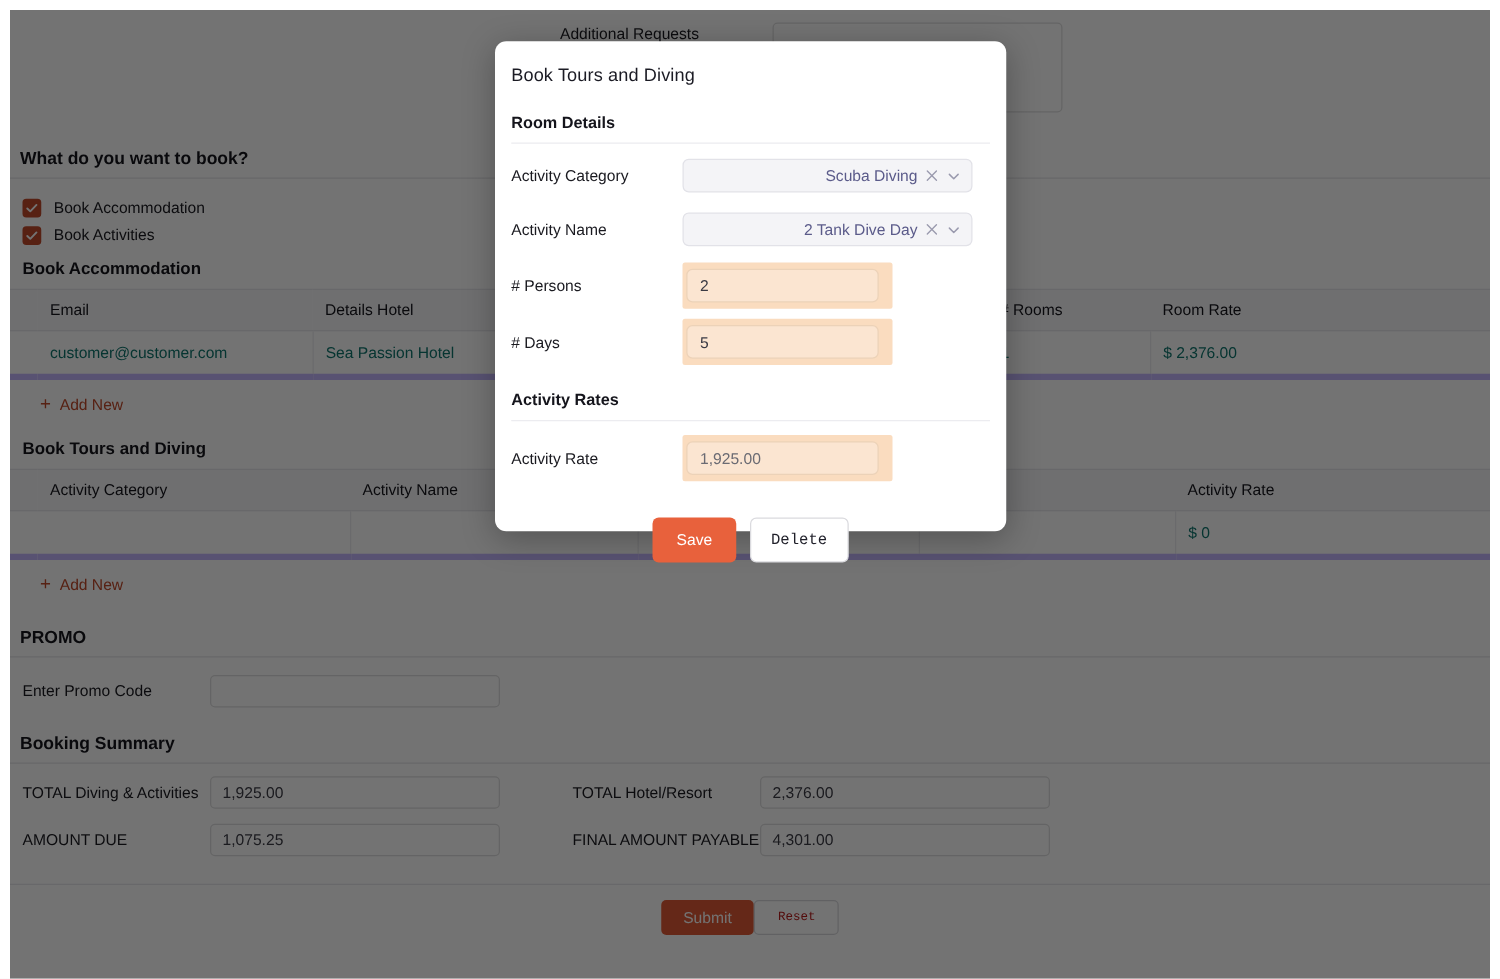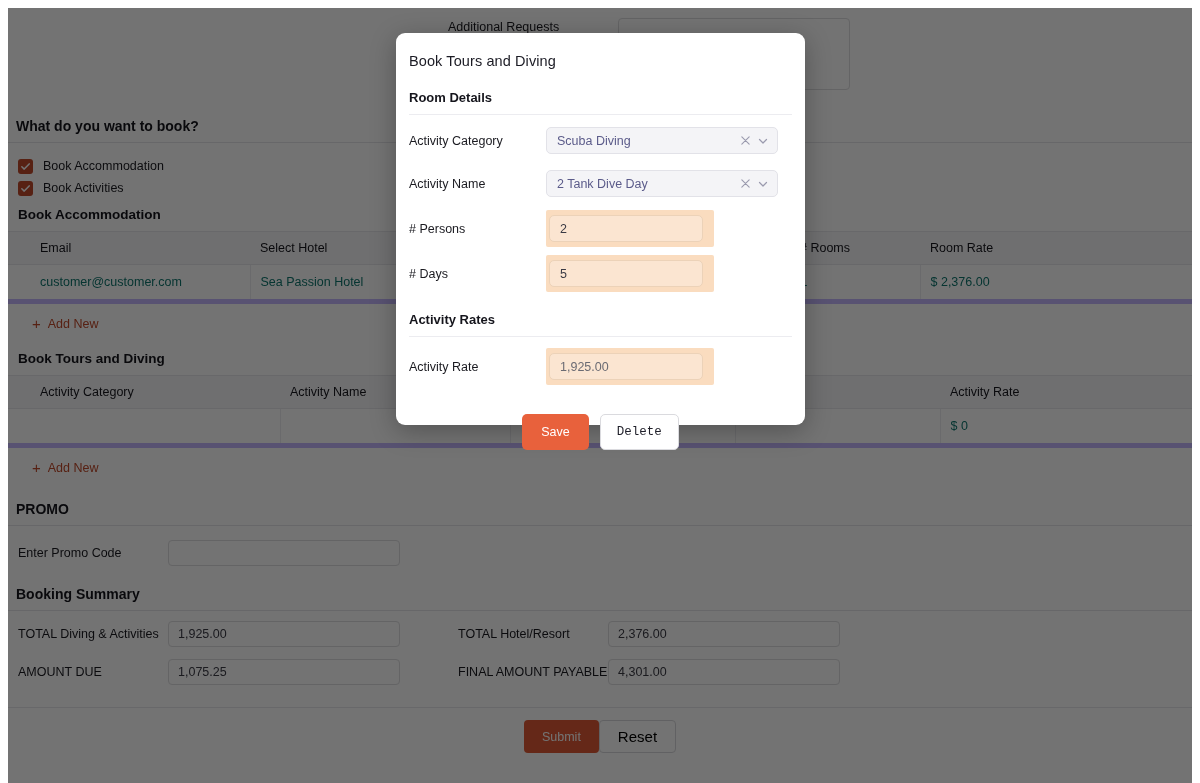--- a/index.html
+++ b/index.html
@@ -172,26 +172,26 @@
     background: #e05a35;
     color: #ffffff;
     border: none;
     border-radius: 4px;
     font-size: 12.5px;
     padding: 7px 18px;
     font-family: "Liberation Sans", sans-serif;
   }
   .btn-reset {
     background: #ffffff;
-    color: #000000;
+    color: #b91c1c;
     border: 1px solid #d8d8dc;
     border-radius: 4px;
-    font-size: 15px;
+    font-size: 10px;
     padding: 7px 18px;
-    font-family: Liberation Sans, sans-serif;
+    font-family: Liberation Mono, monospace;
   }
 
   
   .addreq-row {
     display: flex;
     align-items: flex-start;
     padding-left: 440px;
     padding-top: 10px;
   }
   .addreq-label {
@@ -253,20 +253,21 @@
     height: 27px;
     border: 1px solid #e2e2e8;
     border-radius: 5px;
     background: #f4f4f7;
     display: flex;
     align-items: center;
     padding: 0 8px 0 10px;
     font-size: 12.5px;
     color: #5b5b8a;
     gap: 6px;
+    text-align: right;
   }
   .dlg-select .val { flex: 1; }
   .dlg-select .ic { color: #9a9aae; display: flex; align-items: center; }
   .dlg-select .ic svg { display:block; }
 
   
   .peach-wrap {
     background: #fadcbf;
     padding: 5px 11px 5px 3px;
     display: inline-block;
@@ -359,21 +360,21 @@
             <col style="width:220px">
             <col style="width:260px">
           <col style="width:280px">
             <col style="width:130px">
             <col style="width:272px">
         </colgroup>
         <thead>
           <tr>
             <th class="spacer"></th>
             <th>Email</th>
-            <th>Select Hotel</th>
+            <th>Details Hotel</th>
             <th>Room Type</th>
             <th># Rooms</th>
             <th class="spacer">Room Rate</th>
           </tr>
         </thead>
         <tbody>
           <tr>
             <td class="spacer"></td>
             <td>customer@customer.com</td>
             <td class="muted">Sea Passion Hotel</td>

